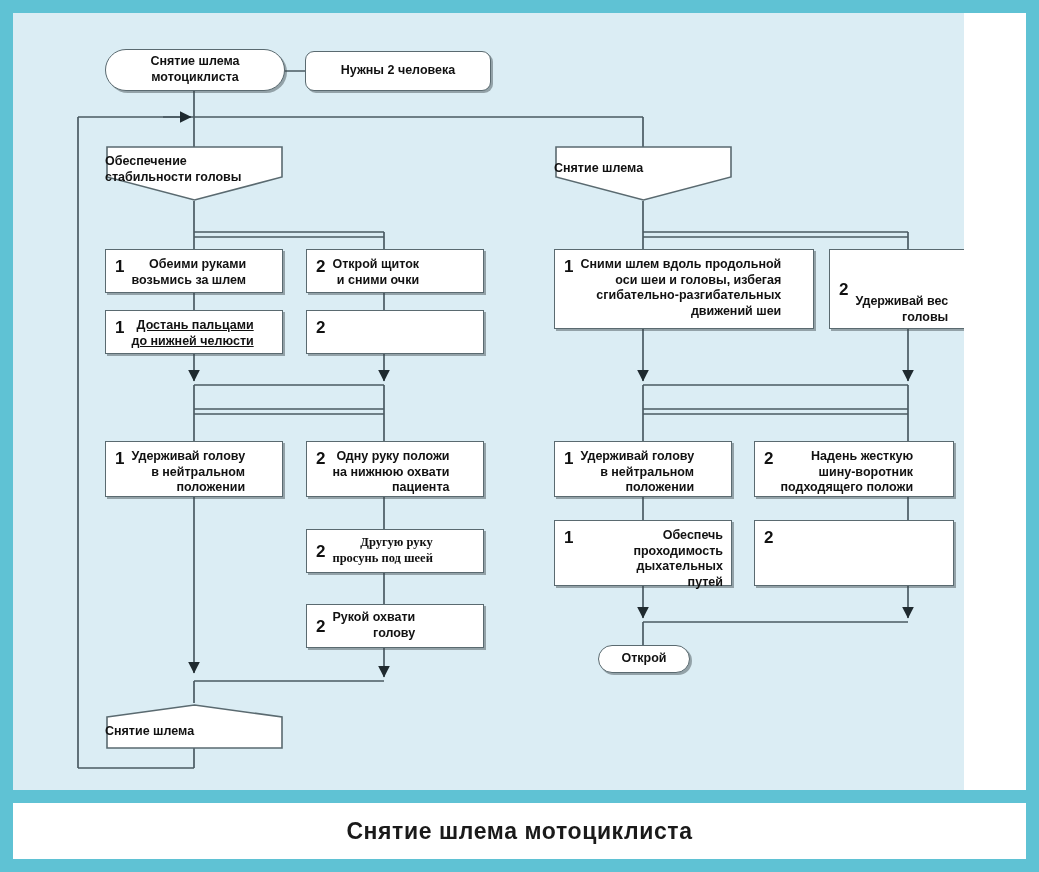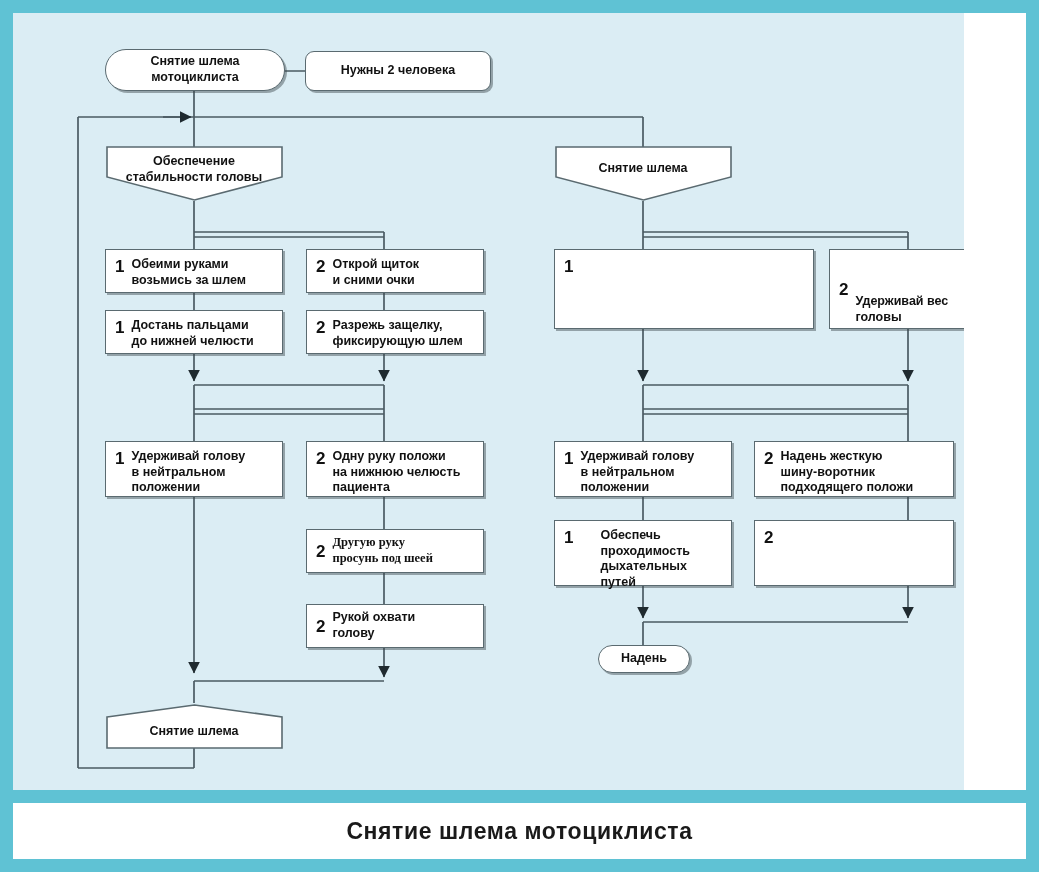--- a/index.html
+++ b/index.html
@@ -110,33 +110,33 @@
   }
   .step .num {
     font-size: 17px;
     font-weight: bold;
     color: #111;
     line-height: 1;
     margin-right: 7px;
     flex: 0 0 auto;
     padding-top: 1px;
   }
-  .step .txt { text-align: left; }
+  .step .txt { text-align: right; }
   .step.center { align-items: center; }
 
   
   .penta {
     position: absolute;
   }
   .penta svg { position: absolute; left: 0; top: 0; }
   .penta .plabel {
     position: absolute;
     left: 0; top: 0;
     width: 100%;
-    text-align: center;
+    text-align: left;
     font-size: 12.5px;
     font-weight: bold;
     color: #111;
     line-height: 1.25;
     pointer-events: none;
   }
 </style>
 </head>
 <body>
 
@@ -247,47 +247,45 @@
     </div>
 
     <div class="node step" style="left:92px; top:236px; width:178px; height:44px;">
       <span class="num">1</span>
       <span class="txt" style="white-space:pre-line;">Обеими руками
 возьмись за шлем</span>
     </div>
 
     <div class="node step" style="left:92px; top:297px; width:178px; height:44px;">
       <span class="num">1</span>
-      <span class="txt" style="white-space:pre-line;">Достань пальцами
+      <span class="txt" style="white-space:pre-line;text-decoration:underline;">Достань пальцами
 до нижней челюсти</span>
     </div>
 
     <div class="node step" style="left:92px; top:428px; width:178px; height:56px;">
       <span class="num">1</span>
       <span class="txt" style="white-space:pre-line;">Удерживай голову
 в нейтральном
 положении</span>
     </div>
 
     <div class="node step" style="left:293px; top:236px; width:178px; height:44px;">
       <span class="num">2</span>
       <span class="txt" style="white-space:pre-line;">Открой щиток
 и сними очки</span>
     </div>
 
     <div class="node step" style="left:293px; top:297px; width:178px; height:44px;">
       <span class="num">2</span>
-      <span class="txt" style="white-space:pre-line;">Разрежь защелку,
-фиксирующую шлем</span>
     </div>
 
     <div class="node step" style="left:293px; top:428px; width:178px; height:56px;">
       <span class="num">2</span>
       <span class="txt" style="white-space:pre-line;">Одну руку положи
-на нижнюю челюсть
+на нижнюю охвати
 пациента</span>
     </div>
 
     <div class="node step center" style="left:293px; top:516px; width:178px; height:44px;">
       <span class="num">2</span>
       <span class="txt" style="white-space:pre-line;font-family:Liberation Serif, serif;">Другую руку
 просунь под шеей</span>
     </div>
 
     <div class="node step center" style="left:293px; top:591px; width:178px; height:44px;">
@@ -298,20 +296,24 @@
 
     <div class="penta" style="left:92px; top:690px; width:178px; height:46px;">
       <svg width="180" height="48" viewBox="0 0 180 48">
         <path d="M2,14 L89.5,2 L177,14 L177,45 L2,45 Z" fill="#ffffff" stroke="#5A6A70" stroke-width="1.6"></path>
       </svg>
       <div class="plabel" style="white-space:pre-line; top:21px;">Снятие шлема</div>
     </div>
 
     <div class="node step" style="left:541px; top:236px; width:260px; height:80px;">
       <span class="num">1</span>
+      <span class="txt" style="white-space:pre-line;">Сними шлем вдоль продольной
+оси шеи и головы, избегая
+сгибательно-разгибательных
+движений шеи</span>
     </div>
 
     <div class="node step" style="left:541px; top:428px; width:178px; height:56px;">
       <span class="num">1</span>
       <span class="txt" style="white-space:pre-line;">Удерживай голову
 в нейтральном
 положении</span>
     </div>
 
     <div class="node step" style="left:541px; top:507px; width:178px; height:66px;">
@@ -332,21 +334,21 @@
       <span class="txt" style="white-space:pre-line;">Надень жесткую
 шину-воротник
 подходящего положи</span>
     </div>
 
     <div class="node step" style="left:741px; top:507px; width:200px; height:66px;">
       <span class="num">2</span>
     </div>
 
     <div class="node term" style="left:585px; top:632px; width:92px; height:28px;">
-      <span class="txt">Надень</span>
+      <span class="txt">Открой</span>
     </div>
 
   </div>
 
   <div id="divider"></div>
 
   <div id="caption-strip">
     <span id="caption-text">Снятие шлема мотоциклиста</span>
   </div>
 

